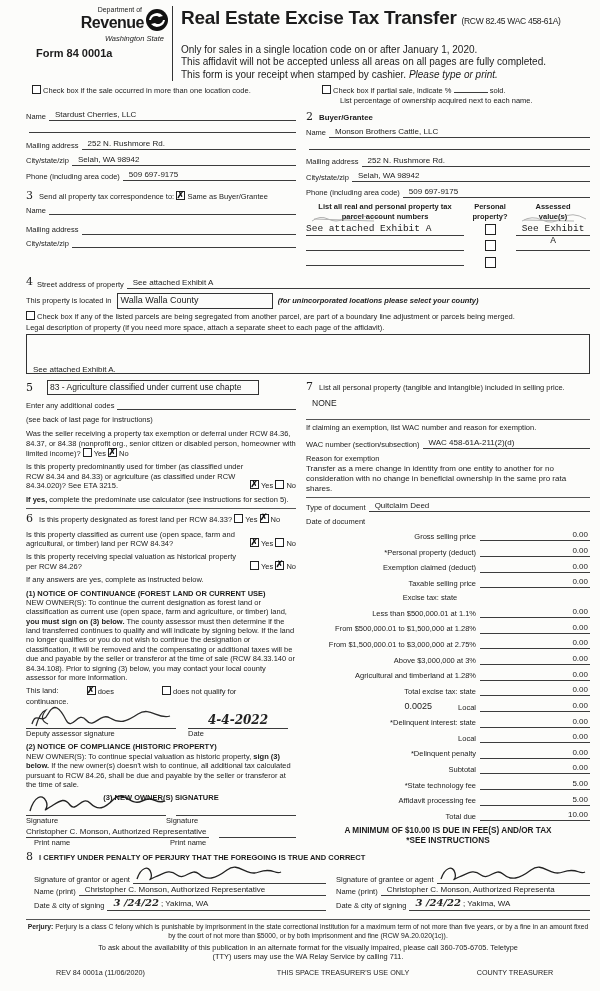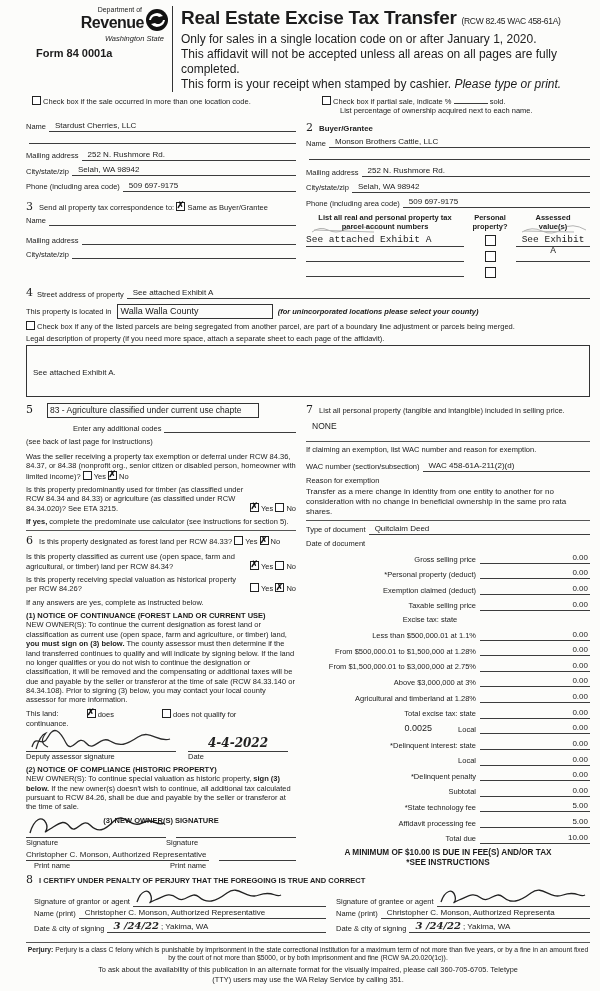--- a/index.html
+++ b/index.html
@@ -21,39 +21,39 @@
   .hdr{display:flex;margin-bottom:4px;}
   .hdr-logo{width:138px;flex:none;text-align:right;padding-right:8px;border-right:1.5px solid #333;}
   .logo-line1{font-size:7px;padding-right:22px;}
   .logo-rev{font-size:16px;font-weight:bold;letter-spacing:-0.5px;margin-top:-2px;padding-right:20px;position:relative;}
   .logo-swirl{position:absolute;right:-6px;top:-6px;}
   .logo-state{font-size:7.5px;font-style:italic;margin-top:1px;}
   .logo-form{font-size:11px;font-weight:bold;margin-top:4px;text-align:left;padding-left:10px;}
   .hdr-title{padding-left:8px;flex:1;}
   .title-main{font-size:19px;font-weight:bold;letter-spacing:-0.3px;white-space:nowrap;}
   .title-ref{font-size:8.5px;font-weight:normal;}
-  .hdr-sub{font-size:12px;margin-top:2px;}
+  .hdr-sub{font-size:10px;margin-top:14px;}
   .topchecks{display:flex;margin:3px 0 5px 6px;}
   .tc-l{width:276px;flex:none;}
   .tc-r{flex:1;padding-left:14px;}
   
   .cols{display:flex;}
   .colL{width:270px;flex:none;padding-right:8px;}
   .colR{flex:1;padding-left:2px;}
   .frow{display:flex;align-items:flex-end;margin-bottom:4.5px;}
   .sech{font-weight:bold;font-size:7.8px;}
   
   .ptab{display:flex;margin-top:3px;}
   .ptab .c1{width:158px;flex:none;}
   .ptab .c2{width:52px;flex:none;text-align:center;}
   .ptab .c3{flex:1;text-align:center;}
   .ptab-h{font-weight:bold;text-align:center;}
   .pline{border-bottom:1px solid #3c3c3c;height:12px;margin-top:2px;position:relative;}
   
-  .legalbox{border:1.2px solid #333;height:52px;margin-top:2px;padding:22px 4px 2px 6px;box-sizing:border-box;font-size:8px;}
+  .legalbox{border:1.2px solid #333;height:40px;margin-top:2px;padding:30px 4px 2px 6px;box-sizing:border-box;font-size:8px;}
   .selbox{border:1.2px solid #333;display:inline-block;width:206px;white-space:nowrap;overflow:hidden;
           font-size:8.5px;padding:1px 2px;vertical-align:middle;}
   .countybox{border:1.2px solid #333;display:inline-block;width:148px;white-space:nowrap;overflow:hidden;
           font-size:9px;padding:1px 3px;vertical-align:middle;margin:0 3px;}
   .q{margin-bottom:4px;position:relative;}
   .yn{white-space:nowrap;}
   .yn-abs{position:absolute;right:0;bottom:0;}
   .para{margin-bottom:4px;text-align:left;}
   
   .feerow{display:flex;justify-content:flex-end;align-items:flex-end;margin-bottom:4.6px;}
@@ -239,21 +239,21 @@
       <span>See attached Exhibit A.</span>
     </div>
   </div>
 
   <div class="cols" style="margin-top:6px;">
     <div class="colL">
       <div class="frow" style="align-items:center;">
         <span class="secnum" style="margin-right:14px;">5</span>
         <span class="selbox">83 - Agriculture classified under current use chapte</span>
       </div>
-      <div class="frow" style="margin-top:6px;margin-left:47px;">
+      <div class="frow" style="margin-top:6px;">
           <span class="lbl">Enter any additional codes</span>
         <span class="fill"></span>
         </div>
       <div>(see back of last page for instructions)</div>
 
       <div class="q" style="margin-top:5px;">
         <span>Was the seller receiving a property tax exemption or deferral under RCW 84.36, 84.37, or 84.38 (nonprofit org., senior citizen or disabled person, homeowner with limited income)?</span>
         <span class="yn">
           <span class="cb"></span>
           <span>Yes</span>
@@ -511,21 +511,21 @@
       </div>
     </div>
   </div>
 
   <div class="hr" style="margin-top:4px;"></div>
   <div class="perjury">
     <span class="bold">Perjury:</span><span> Perjury is a class C felony which is punishable by imprisonment in the state correctional institution for a maximum term of not more than five years, or by a fine in an amount fixed by the court of not more than $5000, or by both imprisonment and fine (RCW 9A.20.020(1c)).</span>
   </div>
   <div class="perjury" style="font-size:7.4px;">
     <div>To ask about the availability of this publication in an alternate format for the visually impaired, please call 360-705-6705. Teletype</div>
-    <div>(TTY) users may use the WA Relay Service by calling 351.</div>
+    <div>(TTY) users may use the WA Relay Service by calling 711.</div>
   </div>
 
   <div class="footer3">
     <div style="width:190px;padding-left:30px;">REV 84 0001a (11/06/2020)</div>
     <div style="flex:1;text-align:center;">THIS SPACE TREASURER'S USE ONLY</div>
     <div style="width:150px;text-align:center;">COUNTY TREASURER</div>
   </div>
 
   <div style="display:flex;align-items:flex-start;margin-top:14px;">
     <div class="hand" style="width:250px;text-align:center;font-size:22px;transform:rotate(-2deg);">143703</div>

